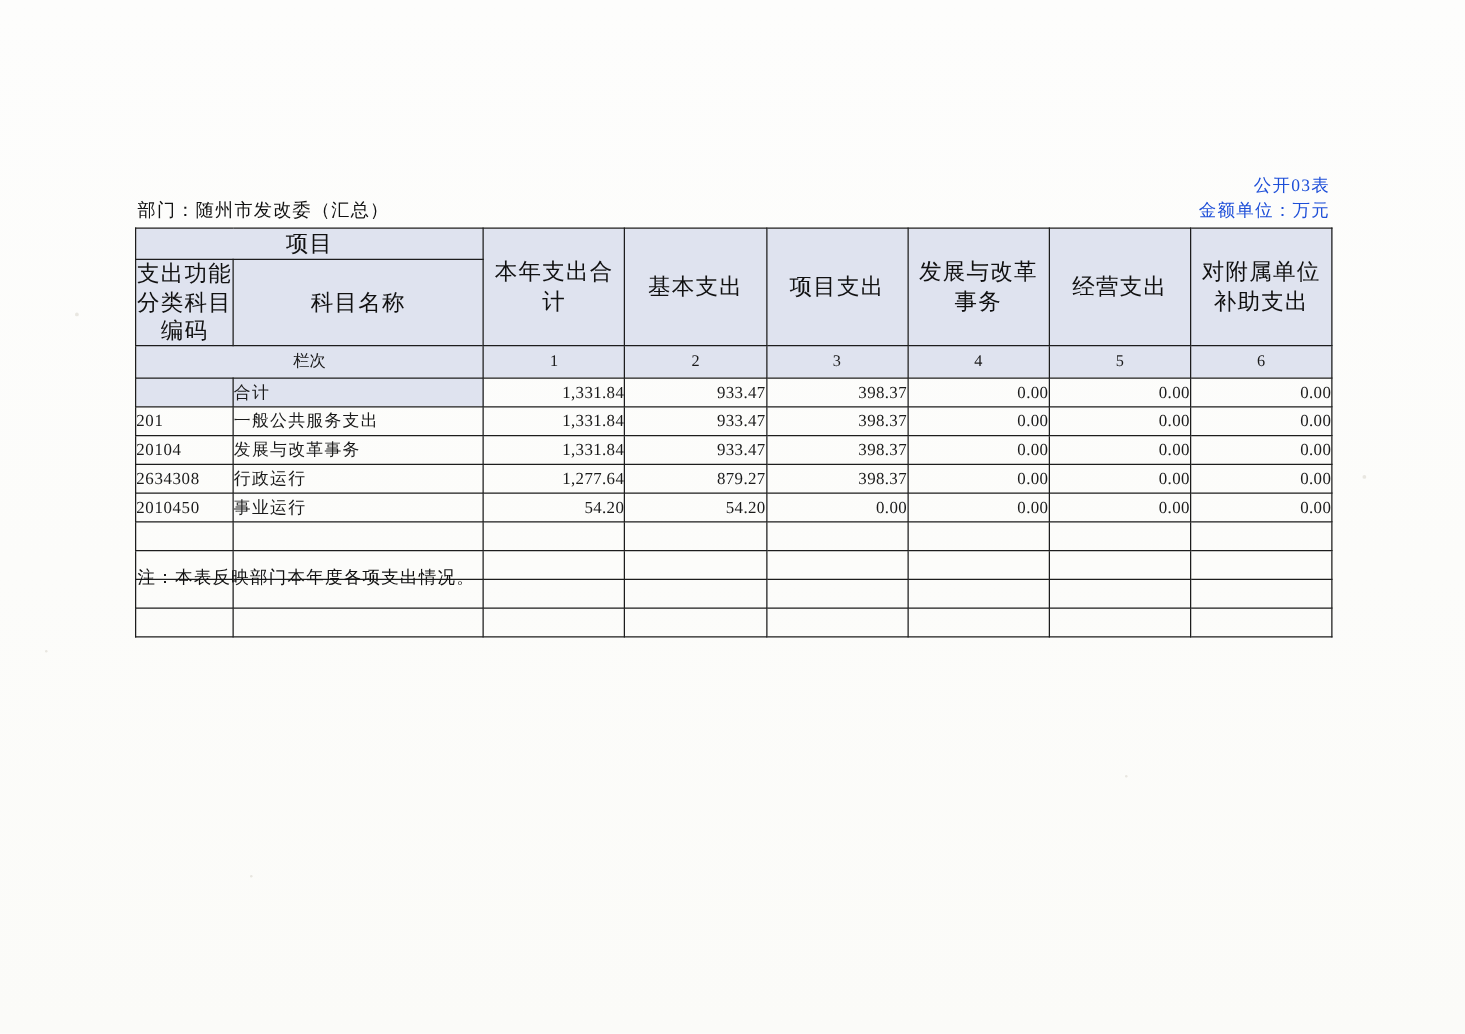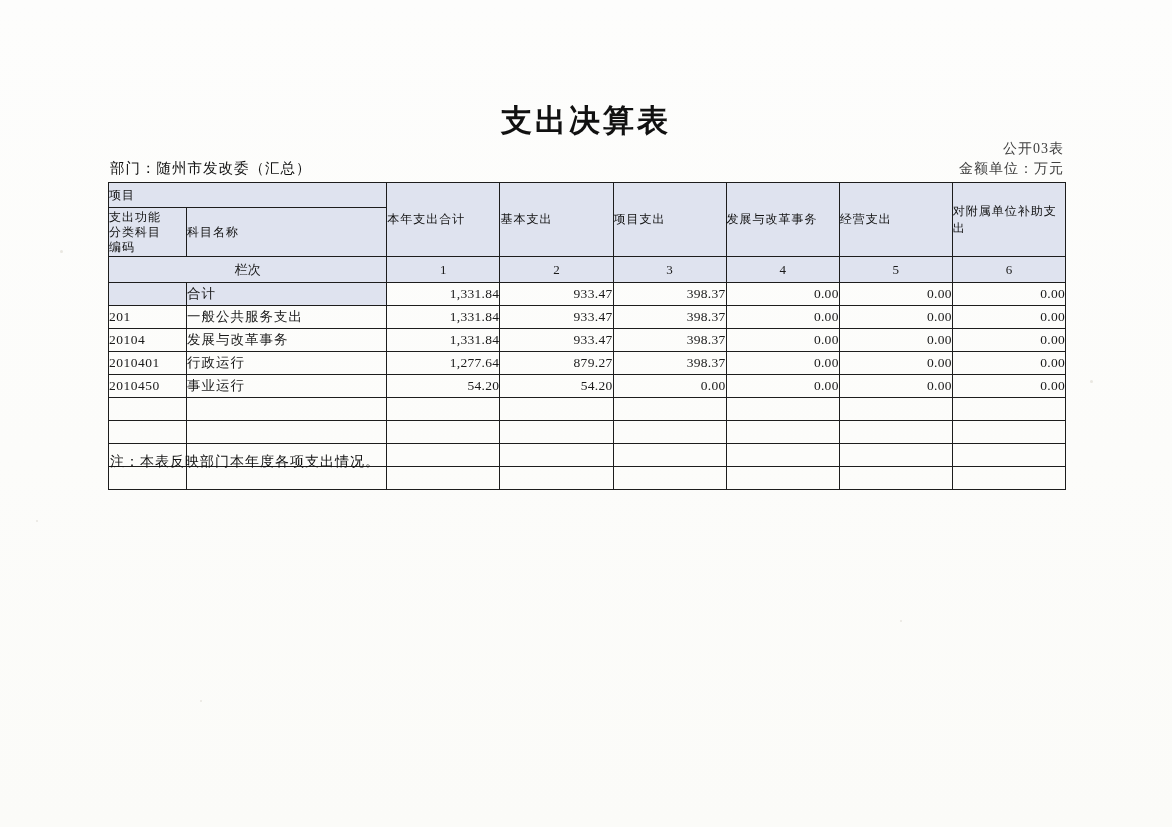--- a/index.html
+++ b/index.html
@@ -40,21 +40,21 @@
     font-weight: 700;
     letter-spacing: 3px;
     color: #111;
   }
 
   .meta-right {
     position: absolute;
     right: 108px;
     text-align: right;
     font-size: 14px;
-    color: #404040;
+    color: #1d4ed8;
     letter-spacing: 1px;
   }
   .meta-right.r1 { top: 140px; }
   .meta-right.r2 { top: 160px; }
 
   .meta-left {
     position: absolute;
     left: 110px;
     top: 159px;
     font-size: 14.5px;
@@ -77,22 +77,22 @@
   }
   table.fin td, table.fin th {
     border: 1px solid #1d1d1d;
     padding: 0;
     vertical-align: middle;
     font-weight: normal;
   }
 
   .hdr-cell {
     background: #dfe3ef;
-    text-align: left;
-    font-size: 12px;
+    text-align: center;
+    font-size: 18px;
     letter-spacing: 1px;
     color: #111;
     line-height: 1.35;
   }
   .hdr-tall { height: 72px; }
   .hdr-short { height: 24px; }
 
   .col-code { width: 78px; }
   .col-name { width: 200px; }
   .col-num  { width: 113px; }
@@ -150,21 +150,20 @@
     background: #d9d6cc;
     border-radius: 50%;
     opacity: .55;
   }
 </style>
 </head>
 <body>
 
 <div class="page">
 
-  <div class="doc-title">支出决算表</div>
 
   <div class="meta-right r1">公开03表</div>
   <div class="meta-right r2">金额单位：万元</div>
   <div class="meta-left">部门：随州市发改委（汇总）</div>
 
   <div class="table-wrap">
     <table class="fin">
       <colgroup>
         <col class="col-code">
         <col class="col-name">
@@ -226,21 +225,21 @@
             <td class="row-cell cell-code">20104</td>
             <td class="row-cell cell-name">发展与改革事务</td>
             <td class="row-cell cell-num">1,331.84</td>
             <td class="row-cell cell-num">933.47</td>
             <td class="row-cell cell-num">398.37</td>
             <td class="row-cell cell-num">0.00</td>
             <td class="row-cell cell-num">0.00</td>
             <td class="row-cell cell-num">0.00</td>
           </tr>
           <tr class="row-cell">
-            <td class="row-cell cell-code">2010401</td>
+            <td class="row-cell cell-code">2634308</td>
             <td class="row-cell cell-name indent-1">行政运行</td>
             <td class="row-cell cell-num">1,277.64</td>
             <td class="row-cell cell-num">879.27</td>
             <td class="row-cell cell-num">398.37</td>
             <td class="row-cell cell-num">0.00</td>
             <td class="row-cell cell-num">0.00</td>
             <td class="row-cell cell-num">0.00</td>
           </tr>
           <tr class="row-cell">
             <td class="row-cell cell-code">2010450</td>

